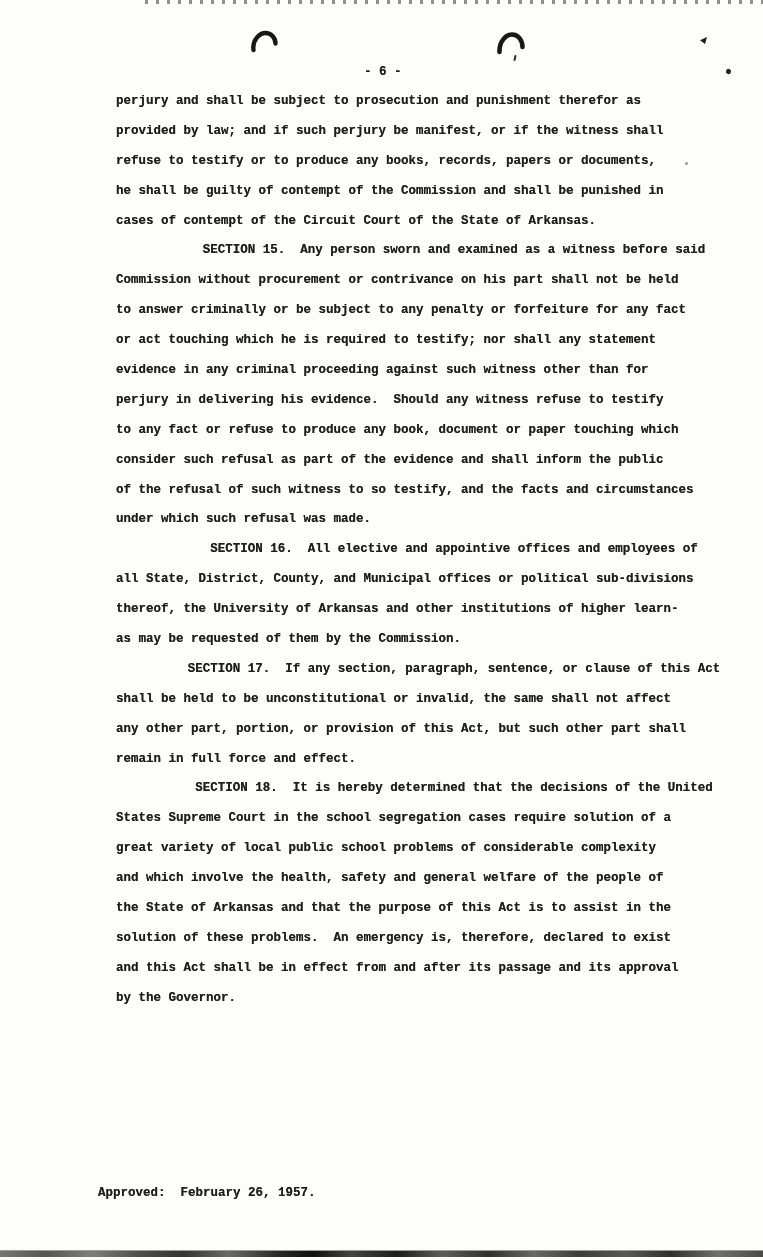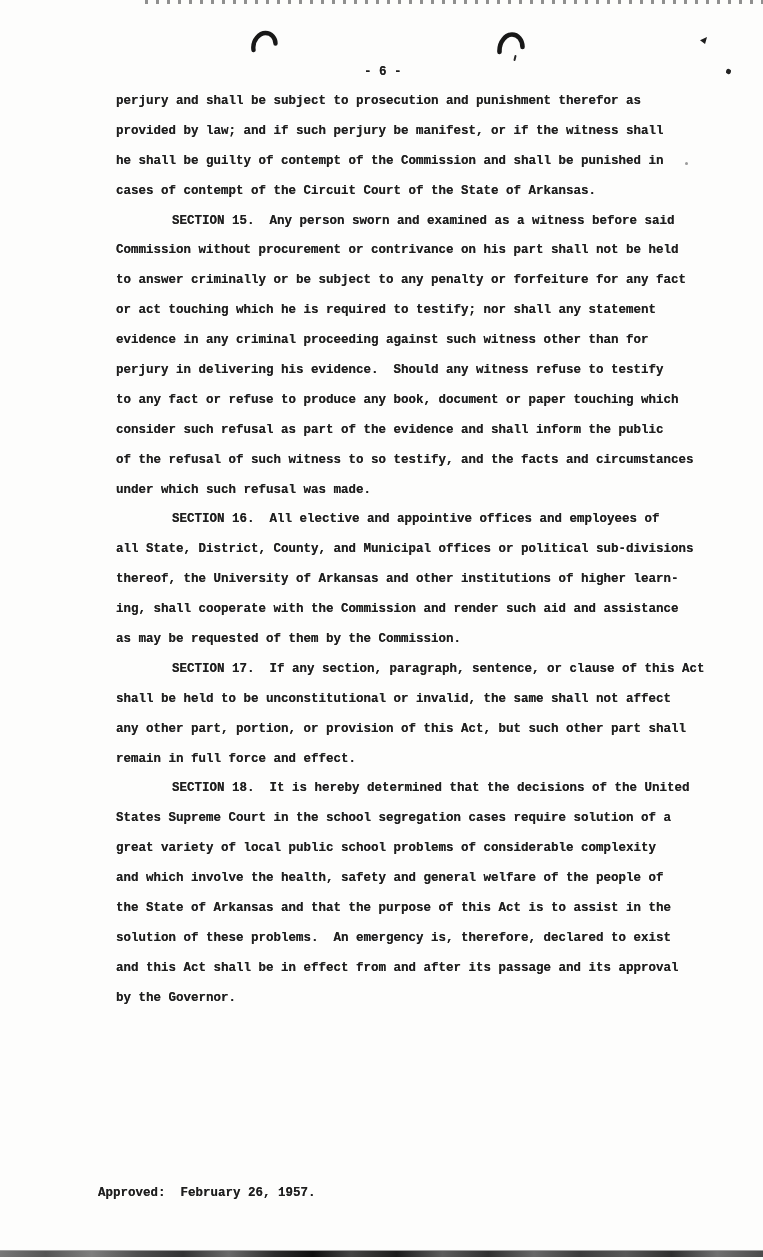--- a/index.html
+++ b/index.html
@@ -48,21 +48,21 @@
     position:absolute; top:65px; left:364px;
     white-space:pre;
   }
   .text-block {
     position:absolute; left:116px; top:87px; width:620px;
   }
   .line {
     white-space:pre;
     height:29.9px; line-height:29.9px;
   }
-  .line.indent { padding-left:56px; }
+  .line.indent { padding-left:56px;text-align:center; }
   .approved-line {
     position:absolute; left:98px; top:1179px;
     height:29.9px; line-height:29.9px; white-space:pre;
   }
   
   .bottom-band {
     position:absolute; left:0; top:1250px; width:763px; height:6px;
     border-top:1px solid #9b9b9b;
     background:linear-gradient(90deg,
       #777 0%, #555 6%, #7e7e7e 12%, #4f4f4f 18%, #333 24%, #6a6a6a 30%,
@@ -93,20 +93,21 @@
   <div class="speck-dot"></div>
   <div class="faint-speck"></div>
 
   <div class="page-number">- 6 -</div>
 
   <div class="text-block">
 
     <div class="para">
       <div class="line">perjury and shall be subject to prosecution and punishment therefor as</div>
       <div class="line">provided by law; and if such perjury be manifest, or if the witness shall</div>
+      <div class="line">refuse to testify or to produce any books, records, papers or documents,</div>
       <div class="line">he shall be guilty of contempt of the Commission and shall be punished in</div>
       <div class="line">cases of contempt of the Circuit Court of the State of Arkansas.</div>
     </div>
 
     <div class="para">
       <div class="line indent">SECTION 15.  Any person sworn and examined as a witness before said</div>
       <div class="line">Commission without procurement or contrivance on his part shall not be held</div>
       <div class="line">to answer criminally or be subject to any penalty or forfeiture for any fact</div>
       <div class="line">or act touching which he is required to testify; nor shall any statement</div>
       <div class="line">evidence in any criminal proceeding against such witness other than for</div>
@@ -114,21 +115,20 @@
       <div class="line">to any fact or refuse to produce any book, document or paper touching which</div>
       <div class="line">consider such refusal as part of the evidence and shall inform the public</div>
       <div class="line">of the refusal of such witness to so testify, and the facts and circumstances</div>
       <div class="line">under which such refusal was made.</div>
     </div>
 
     <div class="para">
       <div class="line indent">SECTION 16.  All elective and appointive offices and employees of</div>
       <div class="line">all State, District, County, and Municipal offices or political sub-divisions</div>
       <div class="line">thereof, the University of Arkansas and other institutions of higher learn-</div>
-      <div class="line">ing, shall cooperate with the Commission and render such aid and assistance</div>
       <div class="line">as may be requested of them by the Commission.</div>
     </div>
 
     <div class="para">
       <div class="line indent">SECTION 17.  If any section, paragraph, sentence, or clause of this Act</div>
       <div class="line">shall be held to be unconstitutional or invalid, the same shall not affect</div>
       <div class="line">any other part, portion, or provision of this Act, but such other part shall</div>
       <div class="line">remain in full force and effect.</div>
     </div>
 

